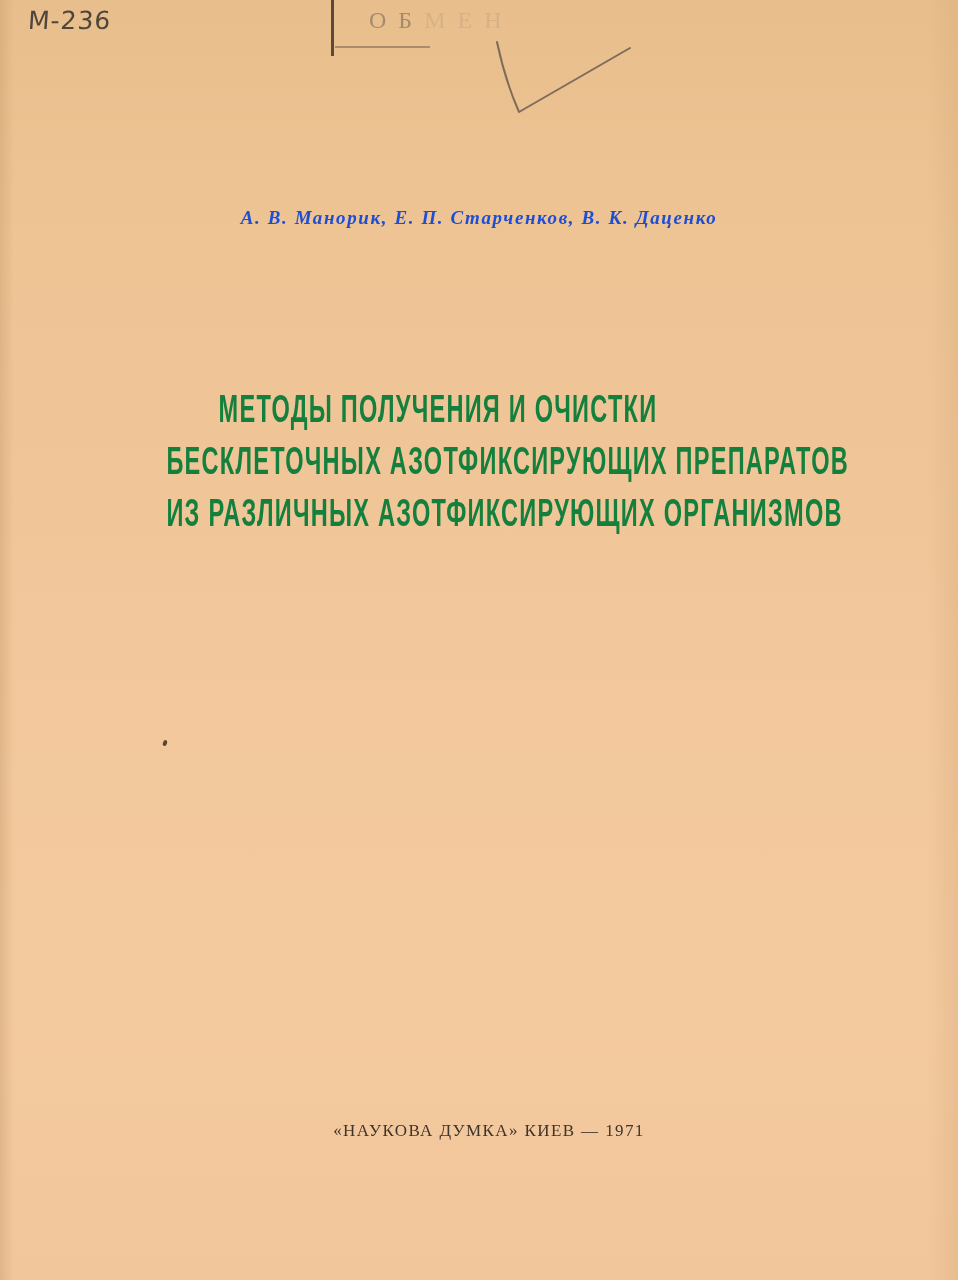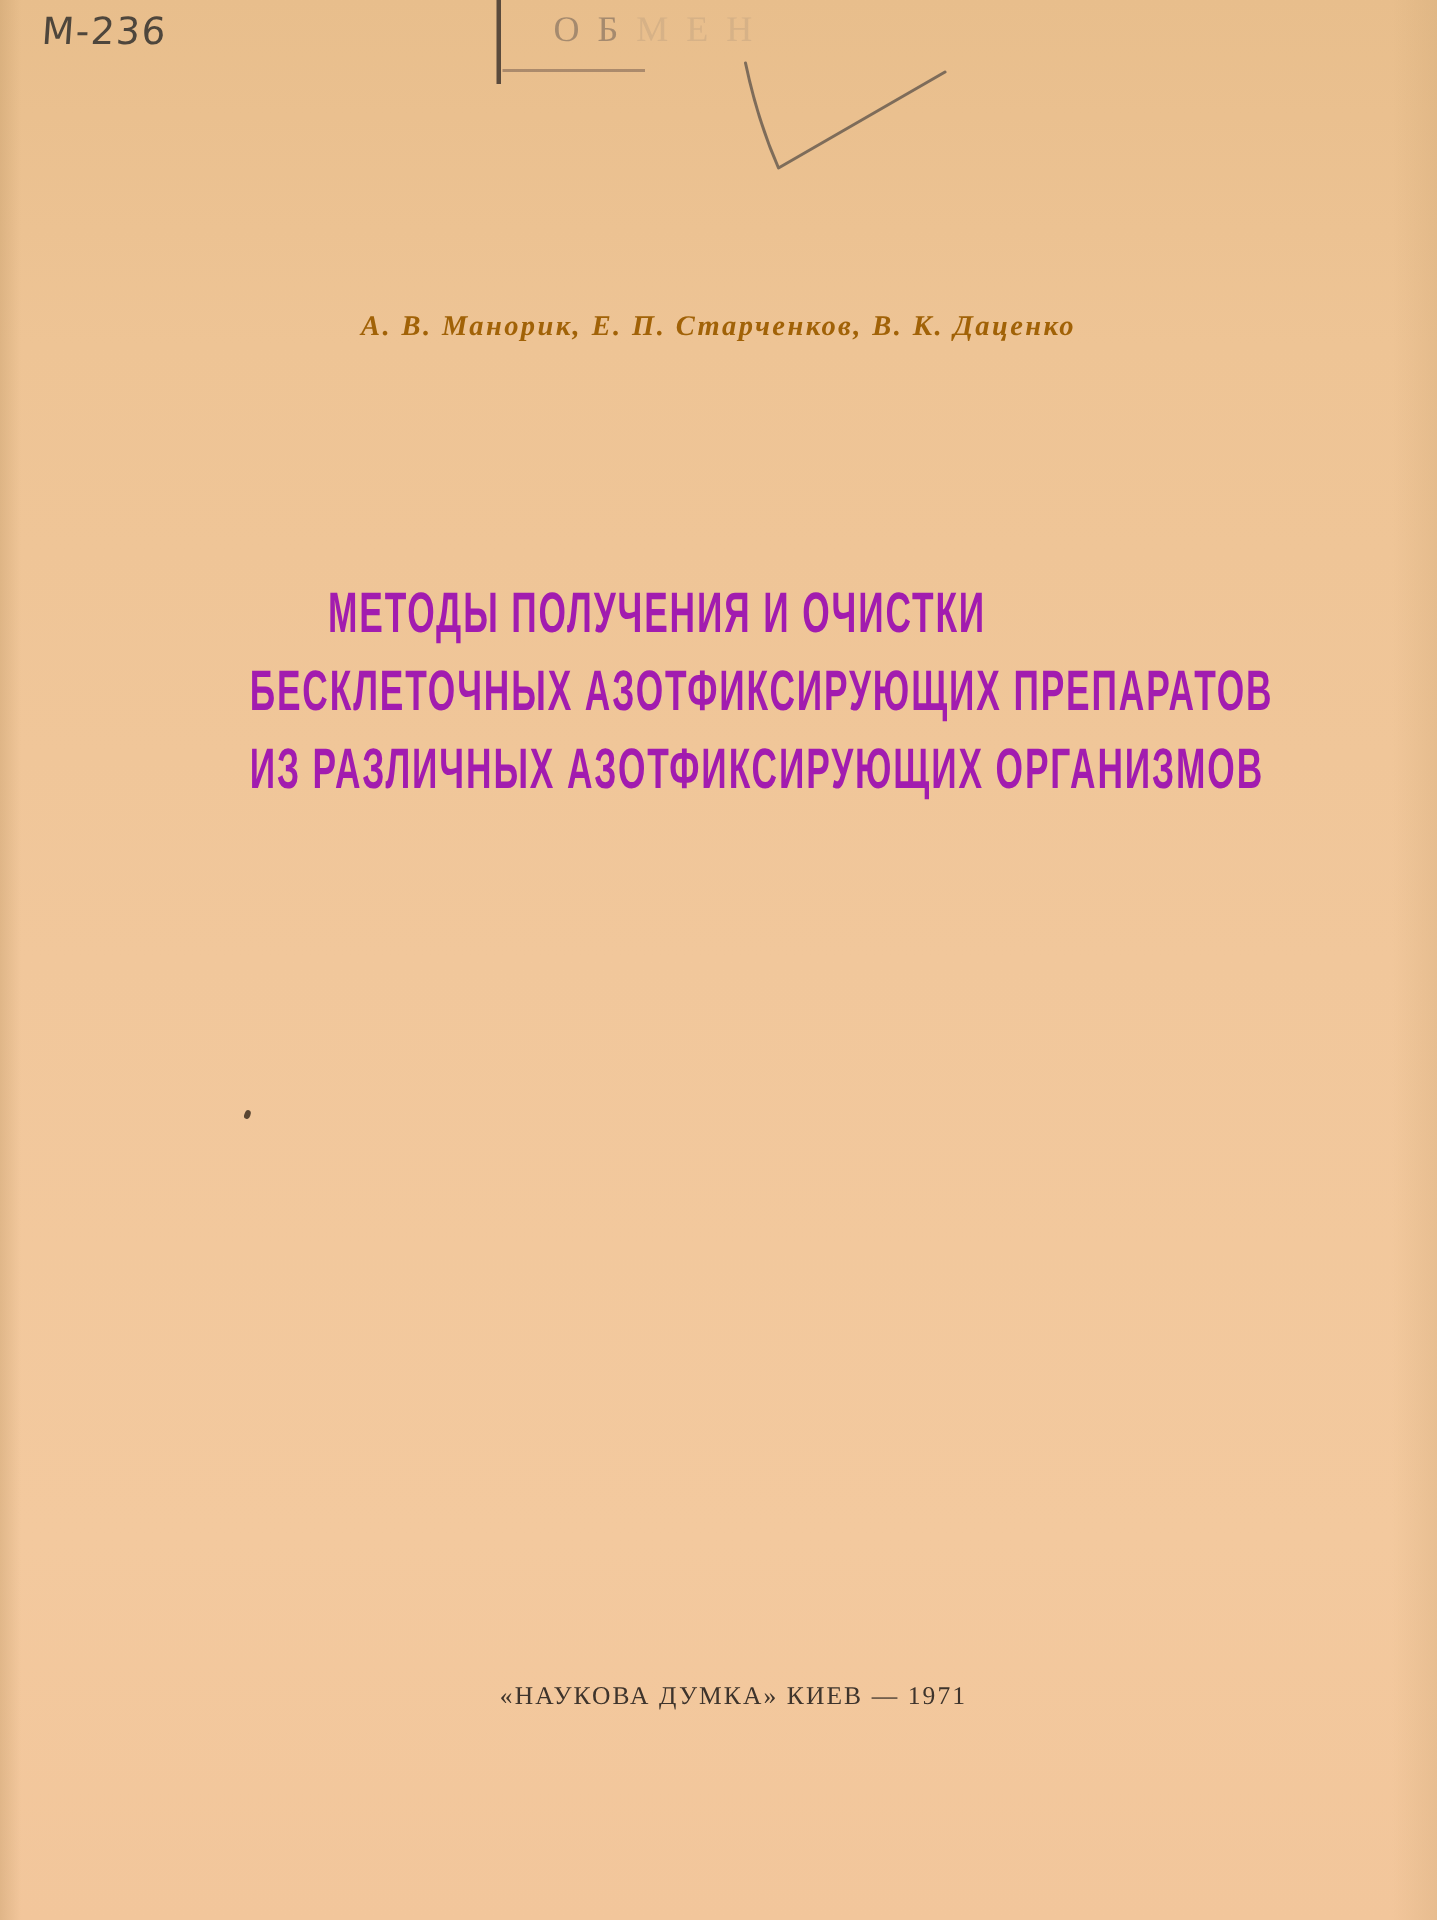--- a/index.html
+++ b/index.html
@@ -78,33 +78,33 @@
     .authors {
       position: absolute;
       left: 0;
       width: 958px;
       top: 207px;
       text-align: center;
       font-family: "Liberation Serif", serif;
       font-style: italic;
       font-weight: bold;
       font-size: 19px;
-      color: #a16207;
+      color: #1d4ed8;
       letter-spacing: 1.6px;
       padding-left: 0px;
     }
     .title {
       position: absolute;
       left: 0;
       width: 876px;
       top: 383px;
       text-align: center;
       font-family: "Liberation Sans", sans-serif;
       font-weight: bold;
-      color: #a21caf;
+      color: #15803d;
     }
     .title-line {
       display: block;
       height: 52px;
       line-height: 52px;
       font-size: 38px;
       transform: scaleX(0.62);
       transform-origin: 50% 50%;
       letter-spacing: 2px;
       white-space: nowrap;

